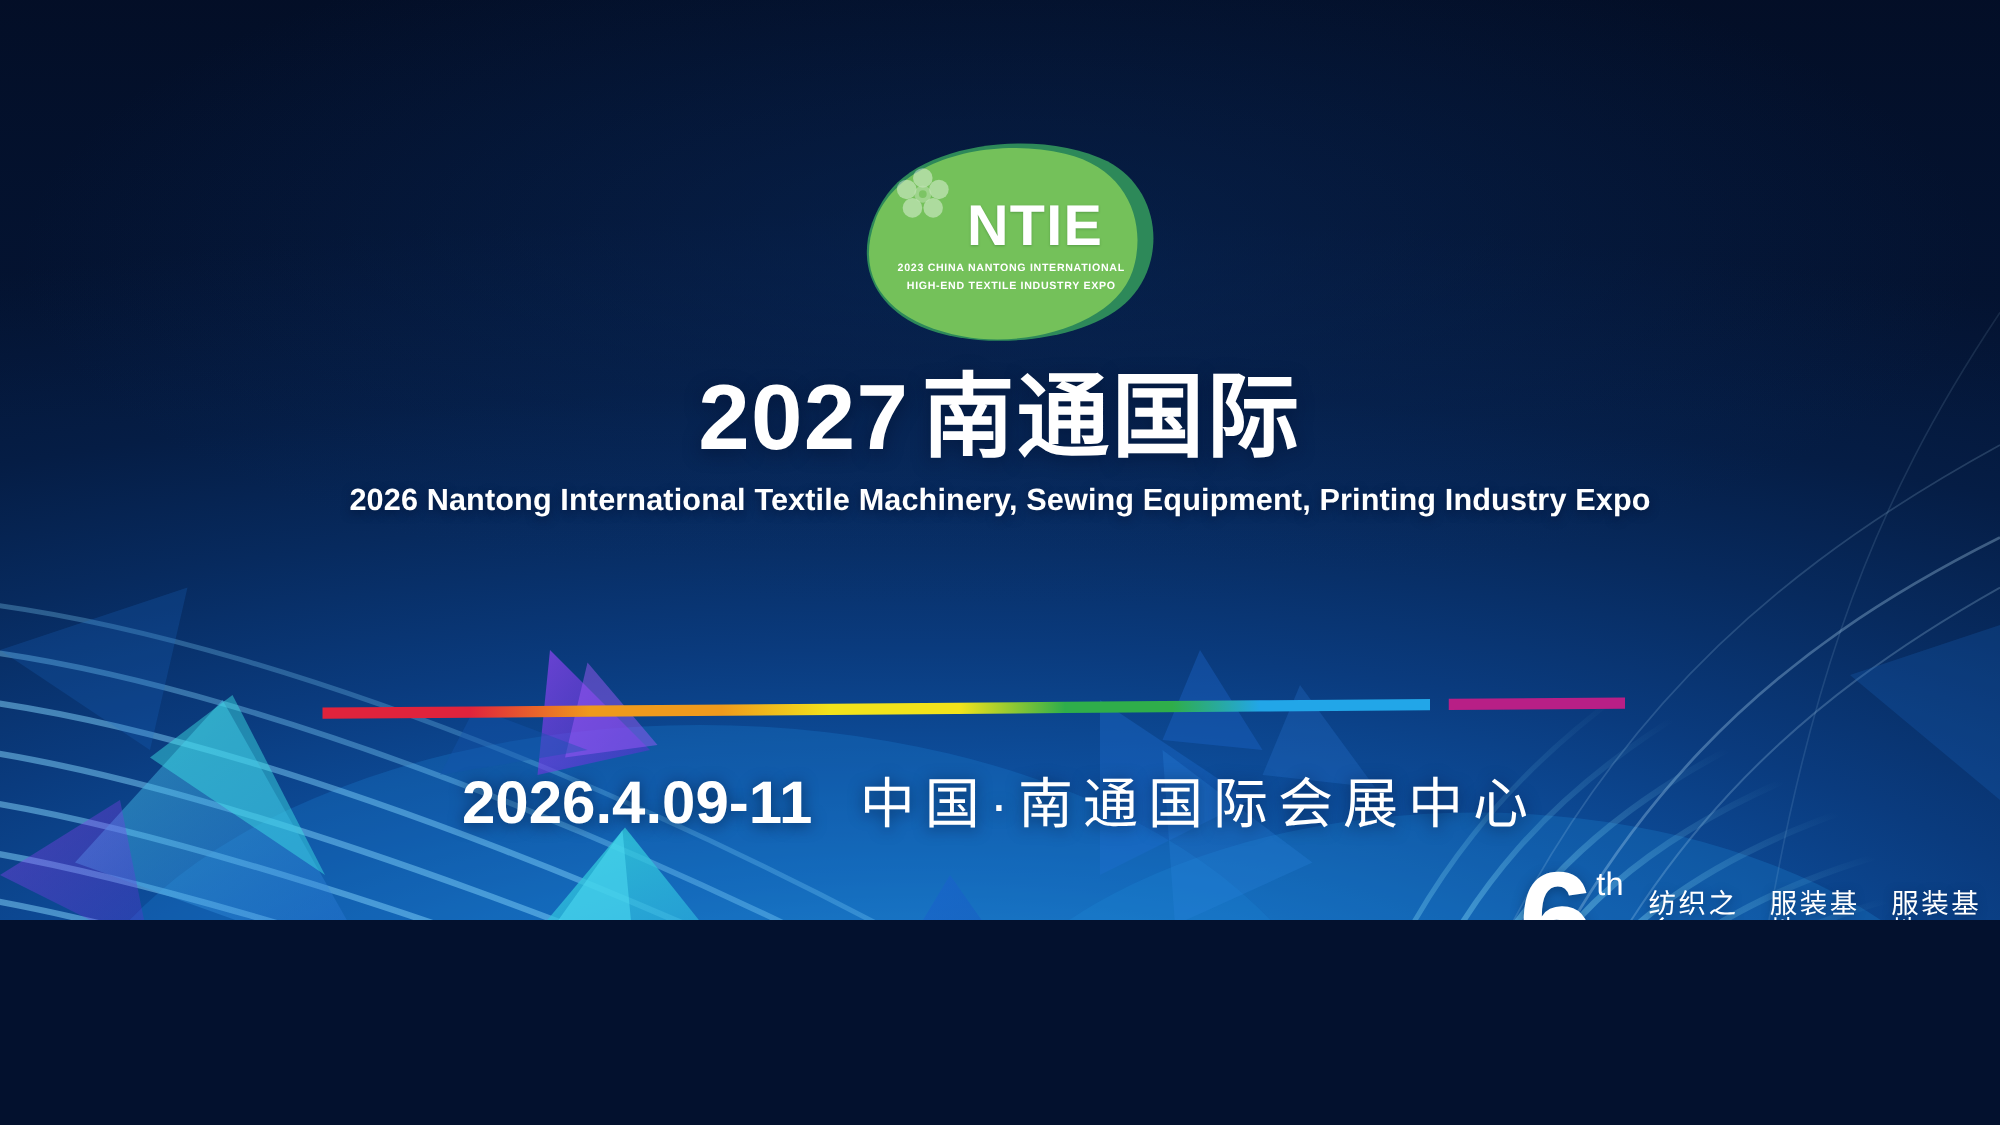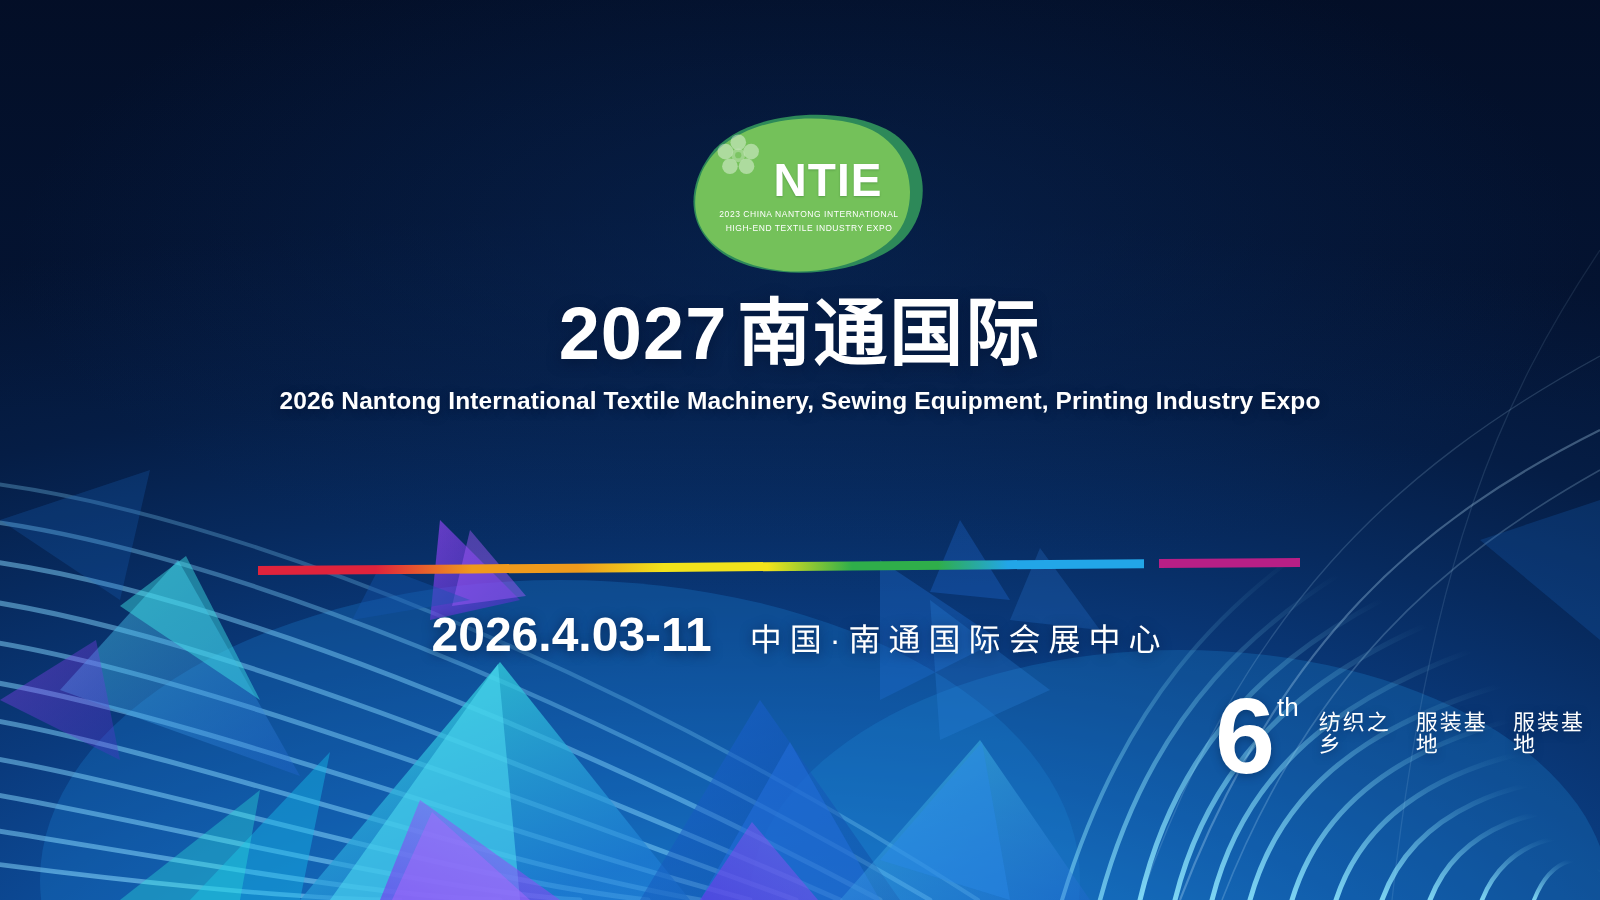--- a/index.html
+++ b/index.html
@@ -5,21 +5,21 @@
 <style>
   * { margin:0; padding:0; box-sizing:border-box; }
   html,body{
     width:1600px; height:900px; overflow:hidden;
     background:#03112e;
     font-family:"Liberation Sans","DejaVu Sans",sans-serif;
   }
 
   #poster{
     position:relative;
-    width:1600px; height:900px;
+    width:1600px; height:736px;
     overflow:hidden;
     background:
       radial-gradient(125% 95% at 46% 118%, #2f9fe0 0%, #1d7ec9 12%, #1263b4 24%, #0d4e9c 36%, #0a3b7e 50%, #072a5e 66%, #051d45 80%, #041433 100%);
   }
 
   
   .bg{ position:absolute; inset:0; overflow:hidden; pointer-events:none; }
 
   .vignette{
     position:absolute; inset:0;
@@ -40,21 +40,21 @@
     position:absolute; inset:0;
     display:flex; flex-direction:column; align-items:center; justify-content:center;
     padding-left:26px; padding-top:6px;
   }
   .ntie{
     color:#ffffff; font-weight:bold; font-size:46px; letter-spacing:1px;
     line-height:1; margin-left:30px; margin-bottom:4px;
     text-shadow:0 1px 2px rgba(0,60,20,.25);
   }
   .logo-sub{
-    color:#ffffff; font-size:8.5px; font-weight:normal; letter-spacing:.55px;
+    color:#ffffff; font-size:8.5px; font-weight:bold; letter-spacing:.55px;
     line-height:1.65; text-align:right; margin-left:-8px;
     white-space:nowrap;
   }
 
   
   .headline{
     position:absolute; left:0; right:0; top:296px; text-align:center;
   }
   .t1{
     color:#ffffff; font-weight:bold;
@@ -86,21 +86,21 @@
   
   .dateline{
     position:absolute; left:0; right:0; top:607px; text-align:center;
     white-space:nowrap;
   }
   .dateline .dt{
     color:#ffffff; font-weight:bold; font-size:48px; letter-spacing:0px;
     text-shadow:0 2px 12px rgba(0,16,48,.6);
   }
   .dateline .vn{
-    color:#ffffff; font-weight:normal; font-size:32px; letter-spacing:8px;
+    color:#ffffff; font-weight:normal; font-size:44px; letter-spacing:8px;
     margin-left:38px;
     text-shadow:0 2px 12px rgba(0,16,48,.6);
   }
 
   
   .badge{
     position:absolute; left:1215px; top:686px;
     display:flex; align-items:flex-start;
   }
   .badge .num{
@@ -282,21 +282,21 @@
   <div class="rule">
       <div class="seg" style="left: 0%; width: 20.5%; background: linear-gradient(90deg, rgb(224, 35, 60) 55%, rgb(239, 154, 28) 100%);"></div>
       <div class="seg" style="left: 20.5%; width: 18.5%; background: linear-gradient(90deg, rgb(239, 154, 28) 55%, rgb(242, 227, 27) 100%);"></div>
       <div class="seg" style="left: 39%; width: 18%; background: linear-gradient(90deg, rgb(242, 227, 27) 55%, rgb(47, 174, 74) 100%);"></div>
       <div class="seg" style="left: 57%; width: 15%; background: linear-gradient(90deg, rgb(47, 174, 74) 55%, rgb(34, 166, 232) 100%);"></div>
       <div class="seg" style="left: 72%; width: 13%; background: rgb(34, 166, 232);"></div>
       <div class="seg" style="left: 86.5%; width: 13.5%; background: rgb(184, 31, 134);"></div>
     </div>
 
   <div class="dateline">
-    <span class="dt">2026.4.03-11</span><span class="vn">中国·南通国际会展中心</span>
+    <span class="dt">2026.4.09-11</span><span class="vn">中国·南通国际会展中心</span>
   </div>
 
   <div class="badge">
     <span class="num">6</span>
     <span class="ord">th</span>
     <div class="tags">
       <span>纺织之乡</span>
       <span>服装基地</span>
       <span>服装基地</span>
     </div>

